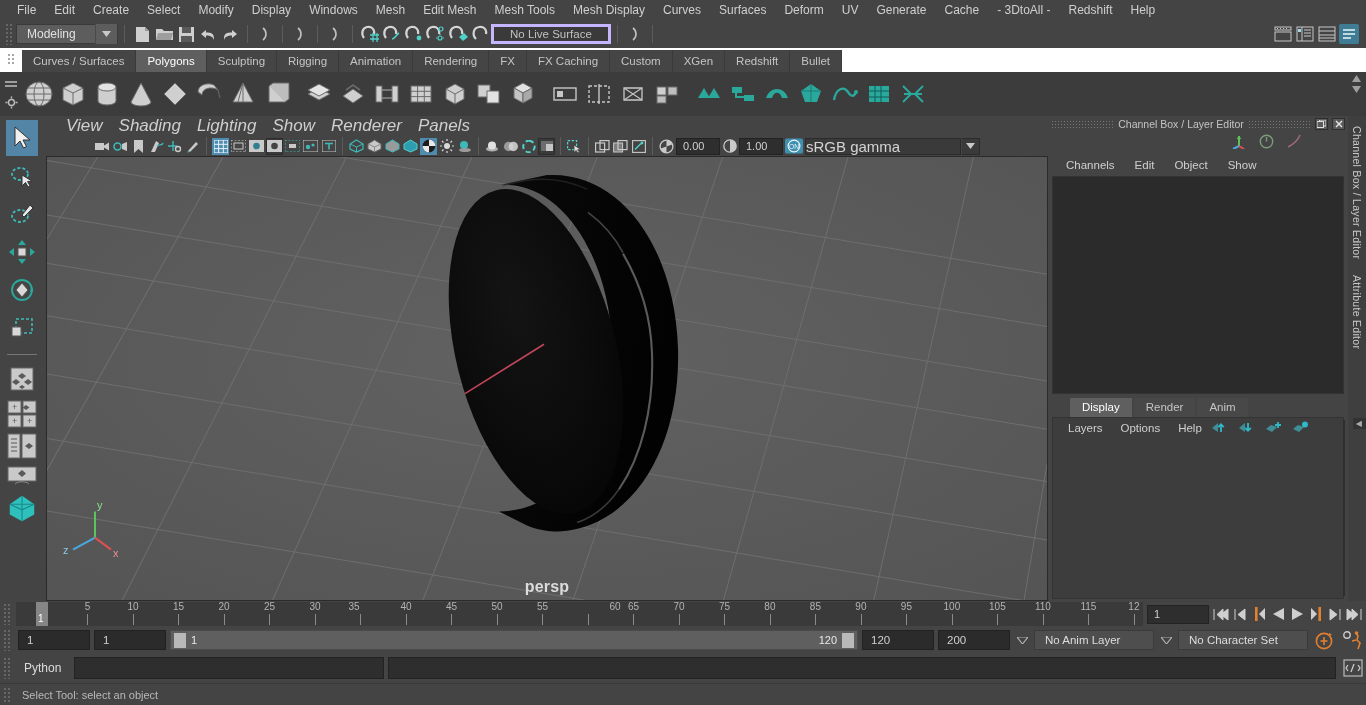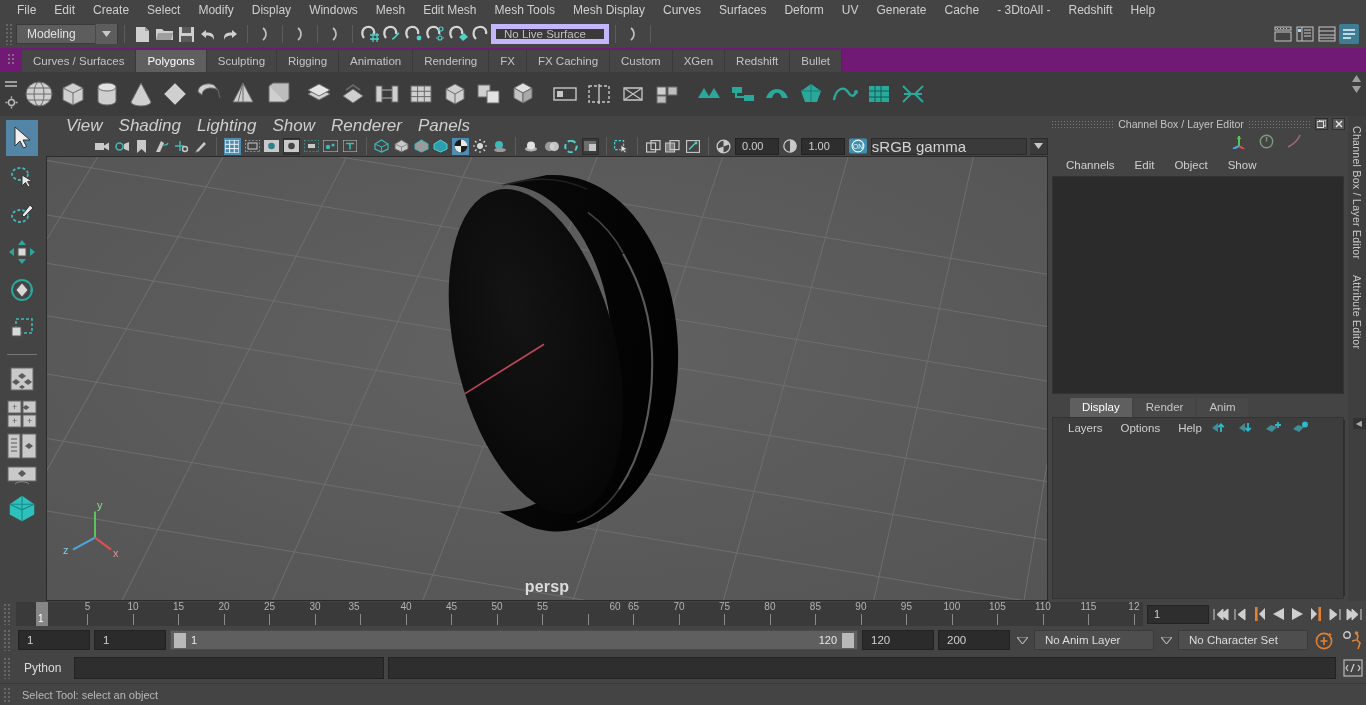--- a/index.html
+++ b/index.html
@@ -18,24 +18,24 @@
 
   
   .statusline{ height:28px; background:#444444; display:flex; align-items:center; flex:0 0 28px; padding-left:2px; }
   .gripdots{ width:8px; height:22px; background-image:radial-gradient(#6e6e6e 1px, transparent 1px); background-size:4px 4px; opacity:.8; margin:0 3px; flex:0 0 8px;}
   .menuset{ display:flex; align-items:center; height:20px; background:#5d5d5d; border:1px solid #3a3a3a; }
   .menuset .lbl{ font-size:12px; padding:0 10px; color:#e0e0e0; width:78px; }
   .menuset .arw{ width:22px; height:20px; border-left:1px solid #4a4a4a; background:#5d5d5d; display:flex; align-items:center; justify-content:center;}
   .tsep{ width:1px; height:18px; background:#5c5c5c; margin:0 6px; }
   .tbtn{ width:22px; height:22px; display:flex; align-items:center; justify-content:center; }
   .tbtn svg{ display:block; }
-  .livefield{ height:20px; background:#3a3a3a; border:5px solid #c4b5fd; display:flex; align-items:center; padding:0 8px; font-size:11.5px; color:#c0c0c0; min-width:118px;}
+  .livefield{ height:20px; background:#3a3a3a; border:3px solid #c4b5fd; display:flex; align-items:center; padding:0 16px; font-size:11.5px; color:#c0c0c0; min-width:118px;}
 
   
-  .shelfrow{ height:24px; background:#701a75; display:flex; align-items:flex-end; flex:0 0 24px; }
+  .shelfrow{ height:24px; background:#ffffff; display:flex; align-items:flex-end; flex:0 0 24px; }
   .shelfrow .gripbox{ width:22px; height:24px; display:flex; align-items:center; justify-content:center;}
   .shelftab{ font-size:11.5px; padding:0 11px; height:22px; line-height:22px; color:#c4c4c4; background:#454545; border-right:1px solid #3a3a3a; white-space:nowrap;}
   .shelftab.active{ background:#5f5f5f; color:#fff; }
 
   
   .shelficons{ height:44px; background:#3c3c3c; display:flex; align-items:center; flex:0 0 44px; position:relative; }
   .shelficons .gripbox{ width:22px; height:44px; display:flex; flex-direction:column; align-items:center; justify-content:center; gap:8px;}
   .sicon{ width:34px; height:34px; display:flex; align-items:center; justify-content:center; }
   .shelf-scroll{ position:absolute; right:4px; top:2px; display:flex; flex-direction:column; gap:2px; }
 
@@ -45,21 +45,21 @@
   
   .toolbox{ width:44px; background:#444444; display:flex; flex-direction:column; align-items:center; padding-top:4px; flex:0 0 44px;}
   .tool{ width:32px; height:36px; display:flex; align-items:center; justify-content:center; margin-bottom:2px; }
   .tool.sel{ background:#5285a6; }
   .tbdiv{ width:30px; height:1px; background:#777; margin:6px 0; }
 
   
   .vpcol{ flex:1 1 auto; display:flex; flex-direction:column; min-width:0; background:#444;}
   .vpmenu{ height:20px; background:#444444; display:flex; align-items:center; padding-left:14px; flex:0 0 20px; }
   .vpmenu .mi{ font-size:17px; color:#cfcfcf; padding:0 8px;font-style:italic; }
-  .vptools{ height:20px; background:#444444; display:flex; align-items:center; padding-left:50px; flex:0 0 20px; gap:1px;justify-content:space-between;}
+  .vptools{ height:20px; background:#444444; display:flex; align-items:center; padding-left:50px; flex:0 0 20px; gap:1px;}
   .vpi{ width:17px; height:17px; display:flex; align-items:center; justify-content:center; border:1px solid transparent;}
   .vpi.onb{ background:#4f8cb0; }
   .vpi.framed{ border:1px solid #2c2c2c; background:#3a3a3a;}
   .vnum{ height:17px; background:#2e2e2e; border:1px solid #222; color:#d0d0d0; font-size:11px; display:flex; align-items:center; padding:0 6px; min-width:44px;}
   .gamma{ height:17px; background:#3a3a3a; border:1px solid #2b2b2b; color:#d4d4d4; font-size:15px; display:flex; align-items:center; padding:0 0; width:156px;}
   .gammaarw{ height:17px; width:18px; background:#3a3a3a; border:1px solid #2b2b2b; border-left:none; display:flex; align-items:center; justify-content:center;}
 
   .viewport{ flex:1 1 auto; position:relative; overflow:hidden; background:#5a5a5a; margin-left:2px; border:1px solid #2a2a2a; }
   .persp-label{ position:absolute; left:0; right:0; bottom:4px; text-align:center; font-size:16px; color:#dcdcdc; font-weight:bold; letter-spacing:.2px;}
 

